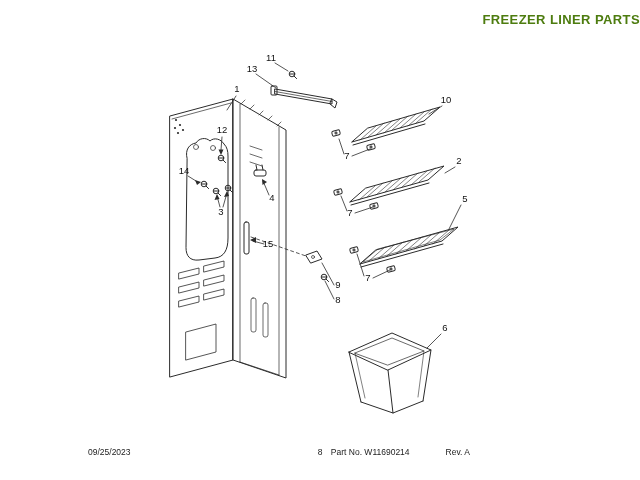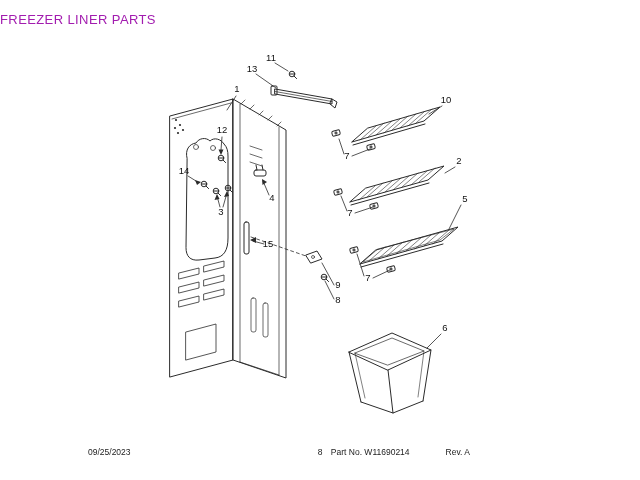--- a/index.html
+++ b/index.html
@@ -1,19 +1,19 @@
 <!DOCTYPE html>
 <html><head>
 <meta charset="utf-8">
 <style>
   html,body{margin:0;padding:0;background:#fff;}
   #page{position:relative;width:640px;height:480px;background:#ffffff;overflow:hidden;
         font-family:"Liberation Sans",sans-serif;color:#111;}
-  .title{position:absolute;top:12px;left:0;width:100%;text-align:left;
-         font-size:13px;font-weight:normal;letter-spacing:.4px;color:#a21caf;}
+  .title{position:absolute;top:12px;left:0;width:100%;text-align:right;
+         font-size:13px;font-weight:bold;letter-spacing:.4px;color:#4d7c0f;}
   svg{position:absolute;top:0;left:0;}
   .footer{position:absolute;top:447px;left:0;width:100%;font-size:8.5px;color:#222;}
   .footer .date{position:absolute;left:88px;top:0;}
   .footer .page{position:absolute;left:50%;transform:translateX(-50%);top:0;}
   .footer .partno{position:absolute;right:170px;top:0;white-space:nowrap;}
   .footer .rev{margin-left:12px;padding-left:24px;}
 </style>
 </head>
 <body>
 

